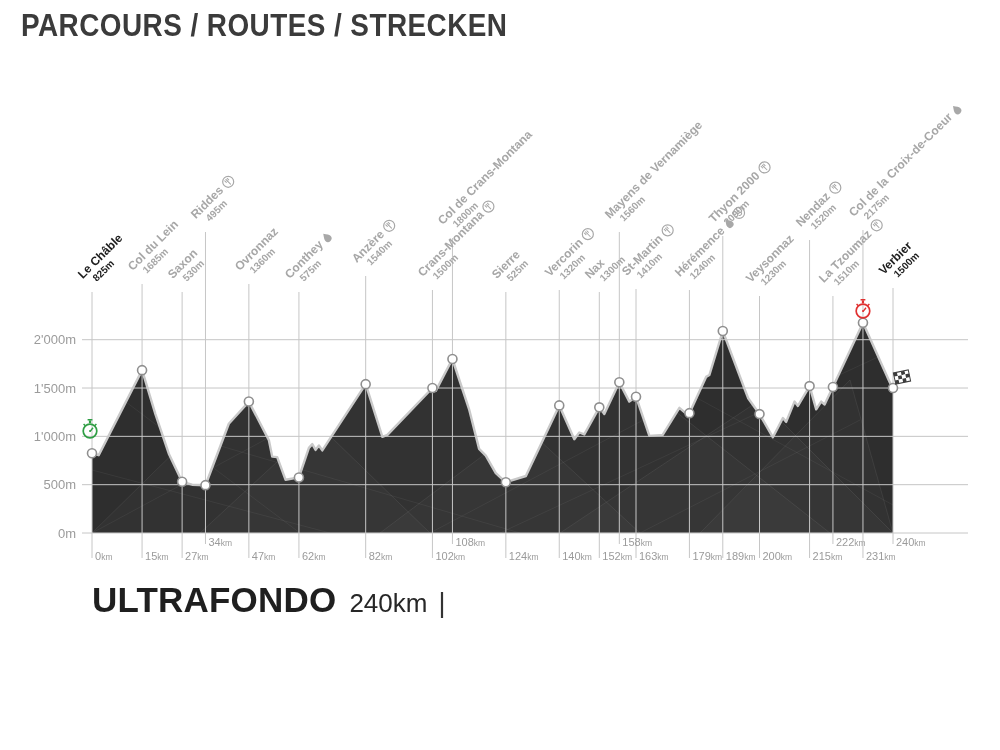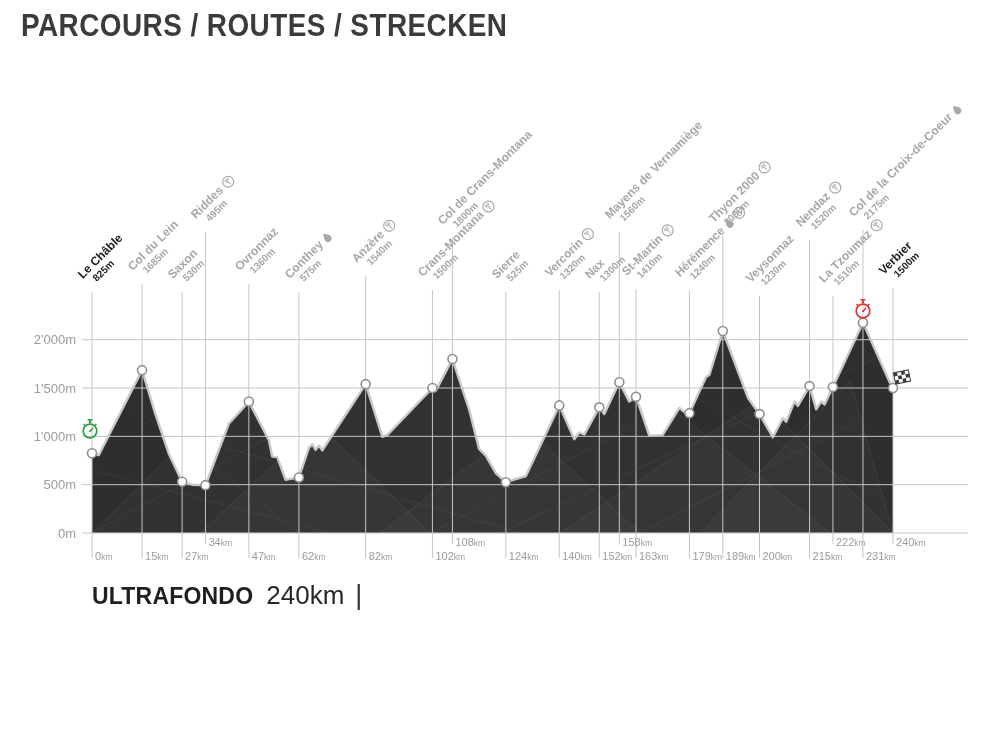--- a/index.html
+++ b/index.html
@@ -11,21 +11,21 @@
   #chart-svg{position:absolute;left:0;top:0;}
   #labels{position:absolute;left:0;top:0;width:1000px;height:750px;pointer-events:none;}
   .wp-anchor{position:absolute;width:0;height:0;}
   .wp-label{position:absolute;left:1px;bottom:2px;transform-origin:0 100%;
     transform:rotate(-45deg);white-space:nowrap;line-height:1.12;}
   .wp-name{font-size:12px;font-weight:700;display:flex;align-items:center;gap:3px;}
   .wp-elev{font-size:10px;font-weight:700;padding-left:8px;}
   .wp-gray{color:#a7a7a7;}
   .wp-dark{color:#1d1d1d;}
   .footer{position:absolute;left:92px;top:580px;display:flex;align-items:baseline;gap:13px;color:#1f1f1f;}
-  .footer .race{font-size:23px;font-weight:700;letter-spacing:.2px;}
+  .footer .race{font-size:35px;font-weight:700;letter-spacing:.2px;}
   .footer .val{font-size:26px;font-weight:400;color:#272727;}
   .footer .pipe{font-size:27px;font-weight:400;color:#333;margin:0 -2px;}
 </style>
 </head>
 <body>
 
 <div class="page">
   <h1 class="title">PARCOURS / ROUTES / STRECKEN</h1>
 
   <div id="chart-wrap">

